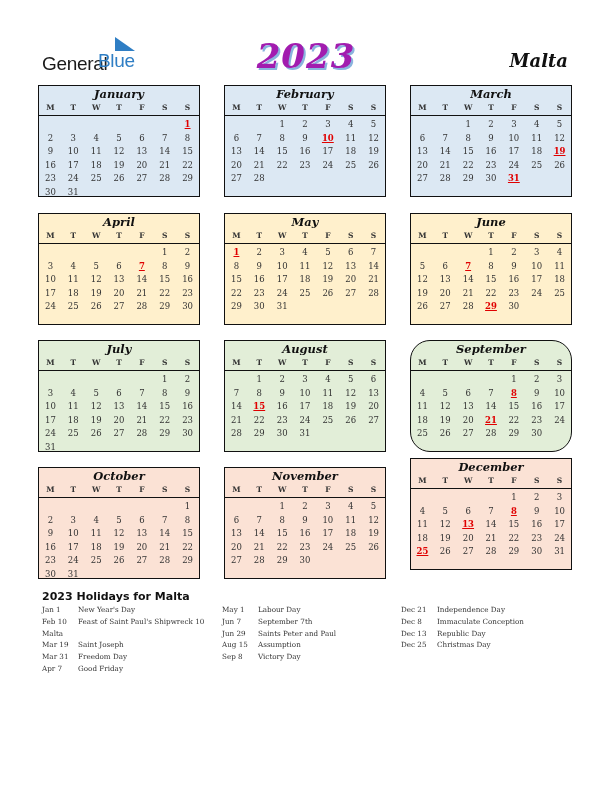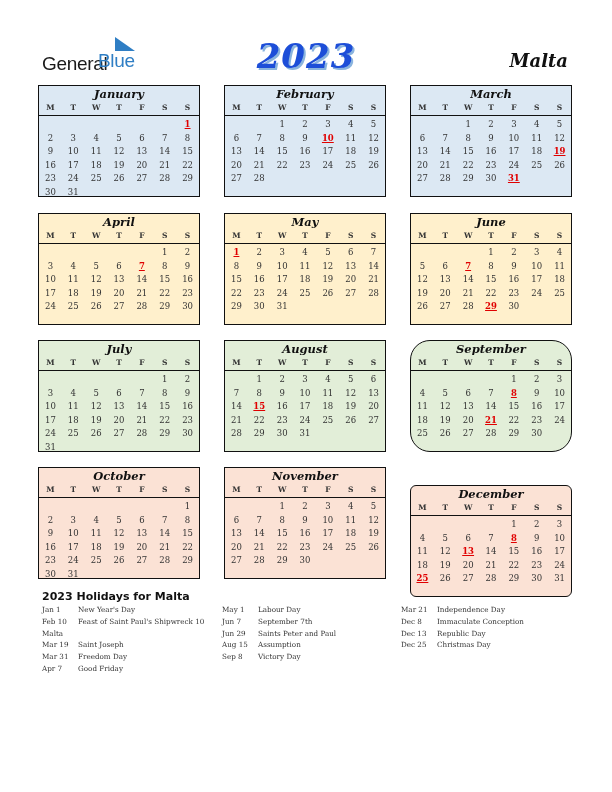--- a/index.html
+++ b/index.html
@@ -7,21 +7,21 @@
          font-family:"DejaVu Serif", serif; color:#333; }
   .logo { position:absolute; left:42px; top:34px; width:100px; height:38px; }
   .logo-general { position:absolute; left:0; top:0; font-family:"Liberation Sans", sans-serif;
                   font-size:19px; color:#1a1a1a; letter-spacing:-0.3px;margin-top:19px; }
   .logo-blue { position:absolute; left:56px; top:16px; font-family:"Liberation Sans", sans-serif;
                font-size:19px; color:#2f7ec4; letter-spacing:-0.3px; }
   .logo-tri { position:absolute; left:73px; top:3px; width:0; height:0;
               border-left:20px solid #2f7ec4; border-top:14px solid transparent; }
   .year { position:absolute; left:0; width:612px; top:36px; text-align:center;
           font-family:"DejaVu Serif", serif; font-weight:bold; font-style:italic;
-          font-size:34px; color:#1d4ed8; letter-spacing:1px;
+          font-size:34px; color:#a21caf; letter-spacing:1px;
           text-shadow:2px 2px 0 #8ab4de; }
   .country { position:absolute; right:44px; top:50px; font-family:"DejaVu Serif", serif;
              font-weight:bold; font-style:italic; font-size:18px; color:#111; }
   .month { position:absolute; width:162px; height:112px; border:1.5px solid #111; box-sizing:border-box; }
   .m-title { height:15px; line-height:17px; text-align:center; font-weight:bold; font-style:italic;
              font-size:11.5px; color:#111; }
   .m-head { display:grid; grid-template-columns:repeat(7,1fr); height:14px; line-height:14px;
             border-bottom:1.2px solid #111; font-size:7.5px; font-weight:bold; color:#333; text-align:center; }
   .m-grid { display:grid; grid-template-columns:repeat(7,1fr); grid-auto-rows:13.5px; padding-top:2px;
             font-size:8.5px; color:#333; text-align:center; line-height:13.5px; }
@@ -565,21 +565,21 @@
         <span class="">23</span>
         <span class="">24</span>
         <span class="">25</span>
         <span class="">26</span>
         <span class="">27</span>
         <span class="">28</span>
         <span class="">29</span>
         <span class="">30</span>
       </div>
     </div>
-    <div class="month peach" style="left: 410px; top: 485px; border-radius: 6px;">
+    <div class="month peach" style="left: 410px; top: 458px;">
       <div class="m-title">December</div>
       <div class="m-head">
         <span>M</span>
         <span>T</span>
         <span>W</span>
         <span>T</span>
         <span>F</span>
         <span>S</span>
         <span>S</span>
       </div>
@@ -668,21 +668,21 @@
         <span class="hol-date">Aug 15</span>
         <span>Assumption</span>
       </div>
       <div class="hol-row">
         <span class="hol-date">Sep 8</span>
         <span>Victory Day</span>
       </div>
     </div>
     <div class="hol-col" style="left: 401px;">
       <div class="hol-row">
-        <span class="hol-date">Mar 21</span>
+        <span class="hol-date">Dec 21</span>
         <span>Independence Day</span>
       </div>
       <div class="hol-row">
         <span class="hol-date">Dec 8</span>
         <span>Immaculate Conception</span>
       </div>
       <div class="hol-row">
         <span class="hol-date">Dec 13</span>
         <span>Republic Day</span>
       </div>

